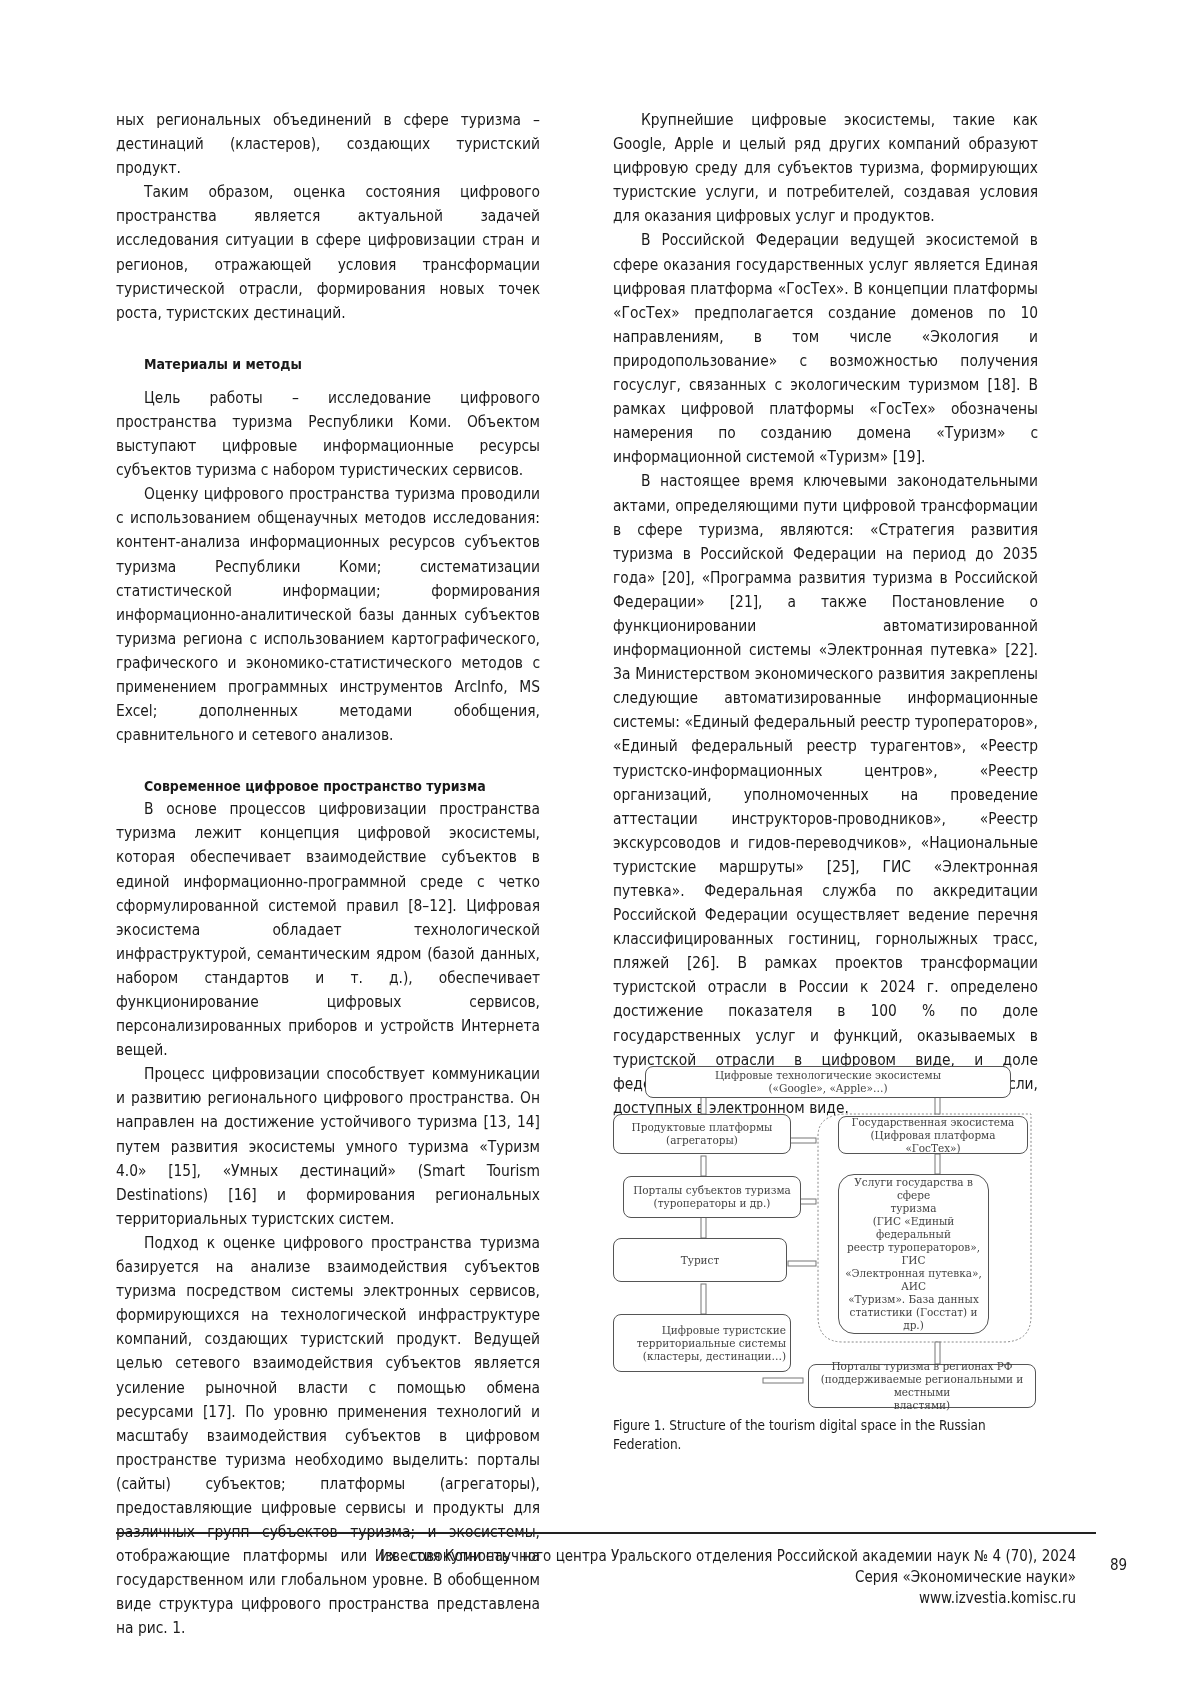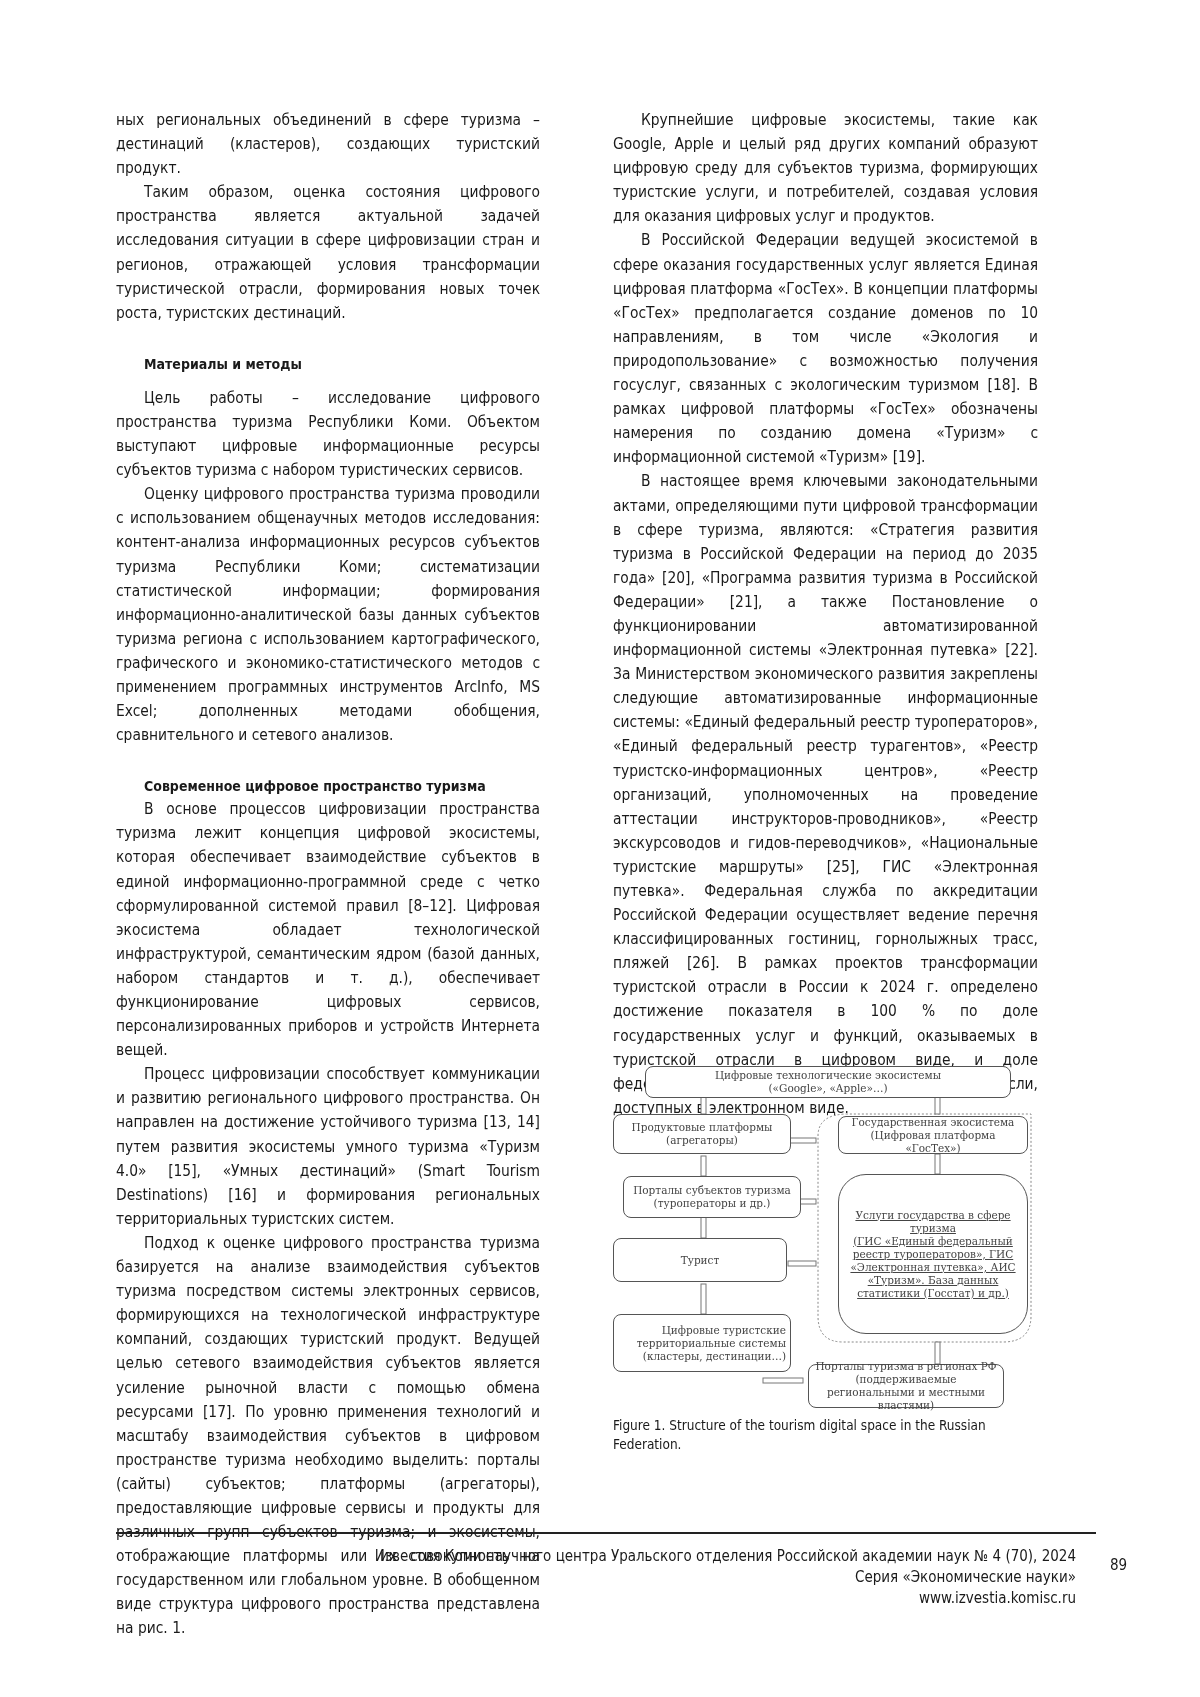--- a/index.html
+++ b/index.html
@@ -94,30 +94,30 @@
   </div>
   <div class="fig-box" style="left:0; top:248px; width:178px; height:58px;text-align:right;">
     <span>Цифровые туристские</span>
     <span>территориальные системы</span>
     <span>(кластеры, дестинации…)</span>
   </div>
   <div class="fig-box" style="left:225px; top:50px; width:190px; height:38px;">
     <span>Государственная экосистема</span>
     <span>(Цифровая платформа «ГосТех»)</span>
   </div>
-  <div class="fig-box" style="left:225px; top:108px; width:190px; height:160px; border-radius:28px;text-decoration:underline;">
+  <div class="fig-box" style="left:225px; top:108px; width:151px; height:160px; border-radius:16px;">
     <span>Услуги государства в сфере</span>
     <span>туризма</span>
     <span>(ГИС «Единый федеральный</span>
     <span>реестр туроператоров», ГИС</span>
     <span>«Электронная путевка», АИС</span>
     <span>«Туризм». База данных</span>
     <span>статистики (Госстат) и др.)</span>
   </div>
-  <div class="fig-box" style="left:195px; top:298px; width:196px; height:44px;">
+  <div class="fig-box" style="left:195px; top:298px; width:228px; height:44px;">
     <span>Порталы туризма в регионах РФ</span>
     <span>(поддерживаемые региональными и местными</span>
     <span>властями)</span>
   </div>
 </div>
 
 <div class="caption">
   <span class="en">Figure 1. Structure of the tourism digital space in the Russian Federation.</span>
 </div>
 

